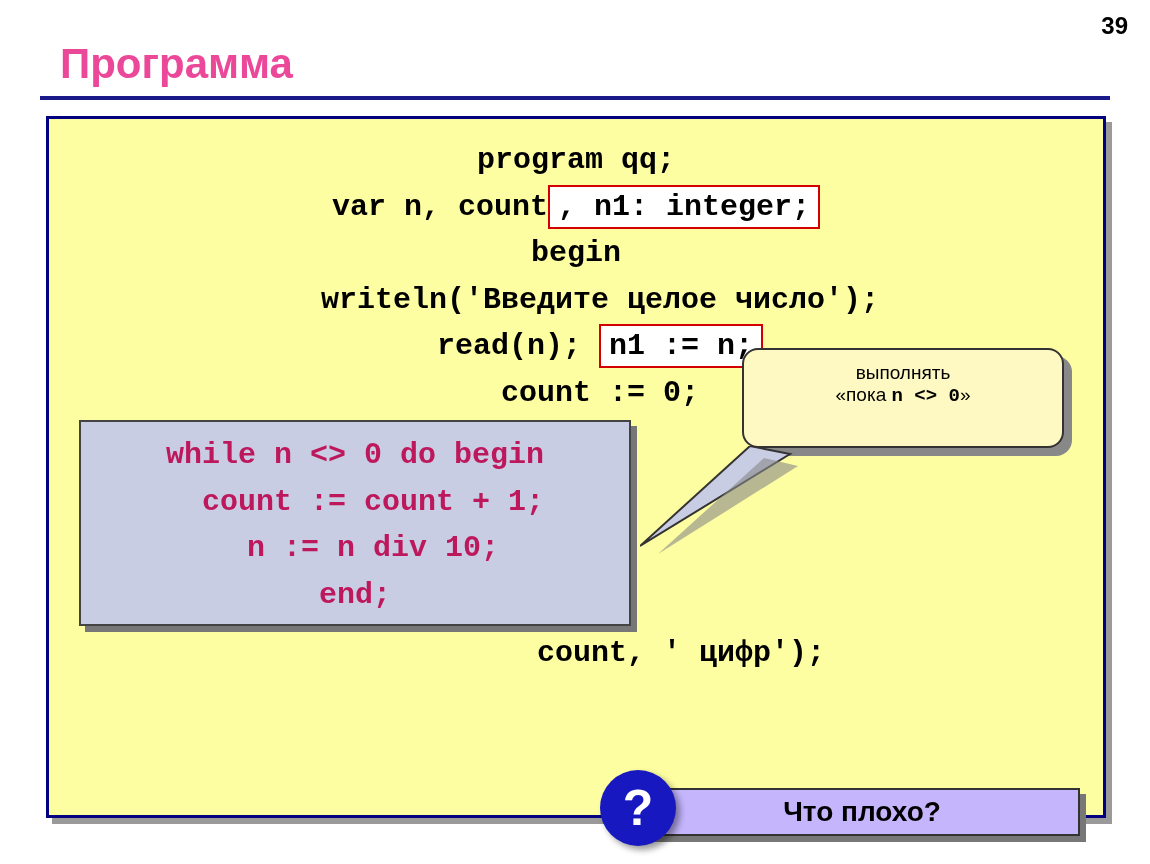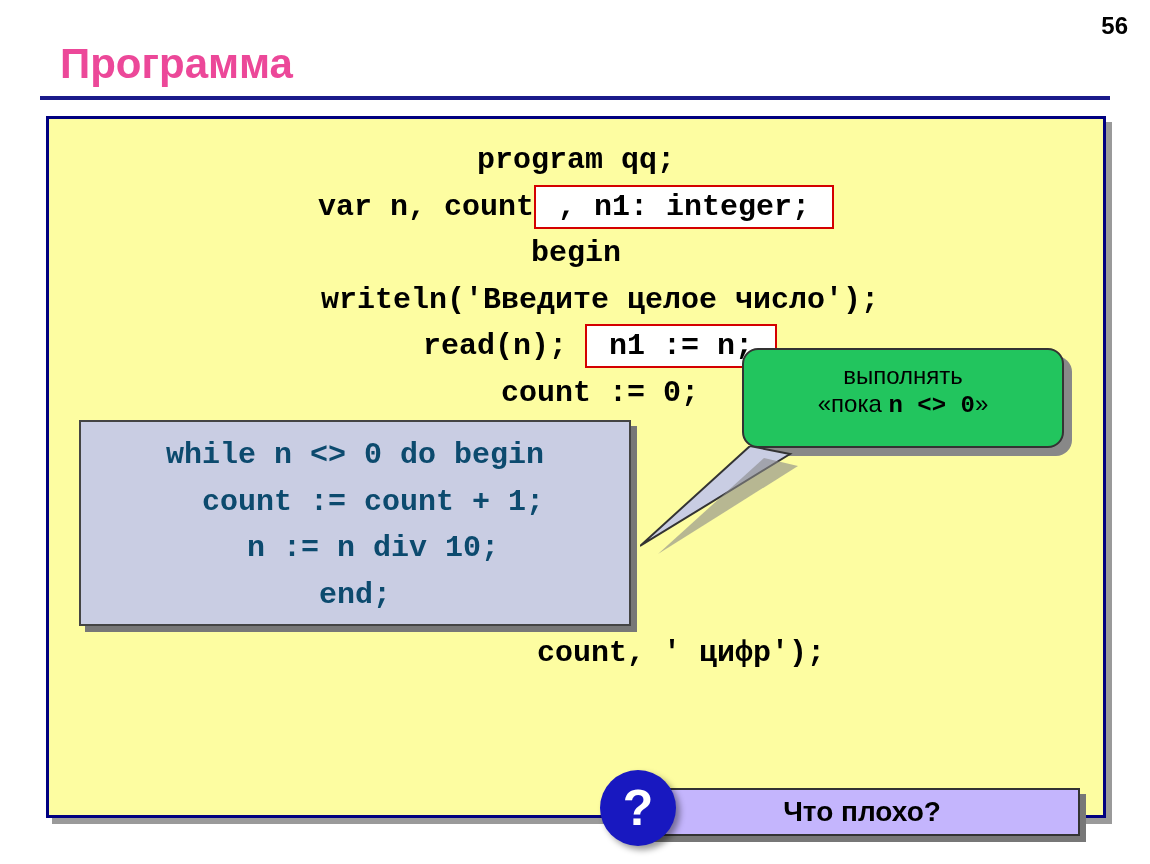--- a/index.html
+++ b/index.html
@@ -63,21 +63,21 @@
     line-height: 1.55;
     text-align: center;
   }
   .code-line { white-space: pre; }
   .indent1 { padding-left: 48px; }
   .indent2 { padding-left: 210px; }
   .redbox {
     display: inline-block;
     border: 2px solid #d40000;
     background: #ffffff;
-    padding: 2px 22px;
+    padding: 2px 8px;
     line-height: 1.2;
     vertical-align: baseline;
     font-family: "Courier New", Courier, monospace;
   }
   .redbox-inline {
     display: inline-block;
     border: 2px solid #d40000;
     background: #ffffff;
     padding: 2px 4px;
     line-height: 1.1;
@@ -103,46 +103,46 @@
     top: 0;
     left: 10px;
     width: 552px;
     height: 206px;
     background: #c9cde3;
     border: 2px solid #444;
     padding: 10px 14px;
     font-family: "Courier New", Courier, monospace;
     font-weight: bold;
     font-size: 30px;
-    color: #0c4a6e;
+    color: #be185d;
     line-height: 1.55;
   }
   
   .callout-shadow {
     position: absolute;
     top: 356px;
     left: 750px;
     width: 322px;
     height: 100px;
     background: #888;
     border-radius: 16px;
   }
   .callout {
     position: absolute;
     top: 348px;
     left: 742px;
     width: 322px;
     height: 100px;
-    background: #22c55e;
+    background: #fef9c3;
     border: 2px solid #333;
     border-radius: 16px;
     text-align: center;
     padding-top: 12px;
     font-family: Arial, sans-serif;
-    font-size: 24px;
+    font-size: 19px;
     color: #000;
     z-index: 5;
   }
   .callout .mono { font-family: "Courier New", Courier, monospace; font-weight: bold; }
   .callout-tail {
     position: absolute;
     top: 446px;
     left: 640px;
     width: 0;
     height: 0;
@@ -189,21 +189,21 @@
     color: #fff;
     font-weight: bold;
     font-size: 50px;
     z-index: 12;
     box-shadow: 4px 4px 6px rgba(0,0,0,0.4);
   }
 </style>
 </head>
 <body>
 
-<div class="page-number">56</div>
+<div class="page-number">39</div>
 <div class="title">Программа</div>
 <div class="hr"></div>
 
 <div class="code-shadow"></div>
 <div class="code-block">
   <div class="code-line">program qq;</div>
   <div class="code-line"><span>var n, count</span><span class="redbox">, n1: integer;</span></div>
   <div class="code-line">begin</div>
   <div class="code-line indent1">writeln('Введите целое число');</div>
   <div class="code-line indent1"><span>read(n); </span><span class="redbox">n1 := n;</span></div>

